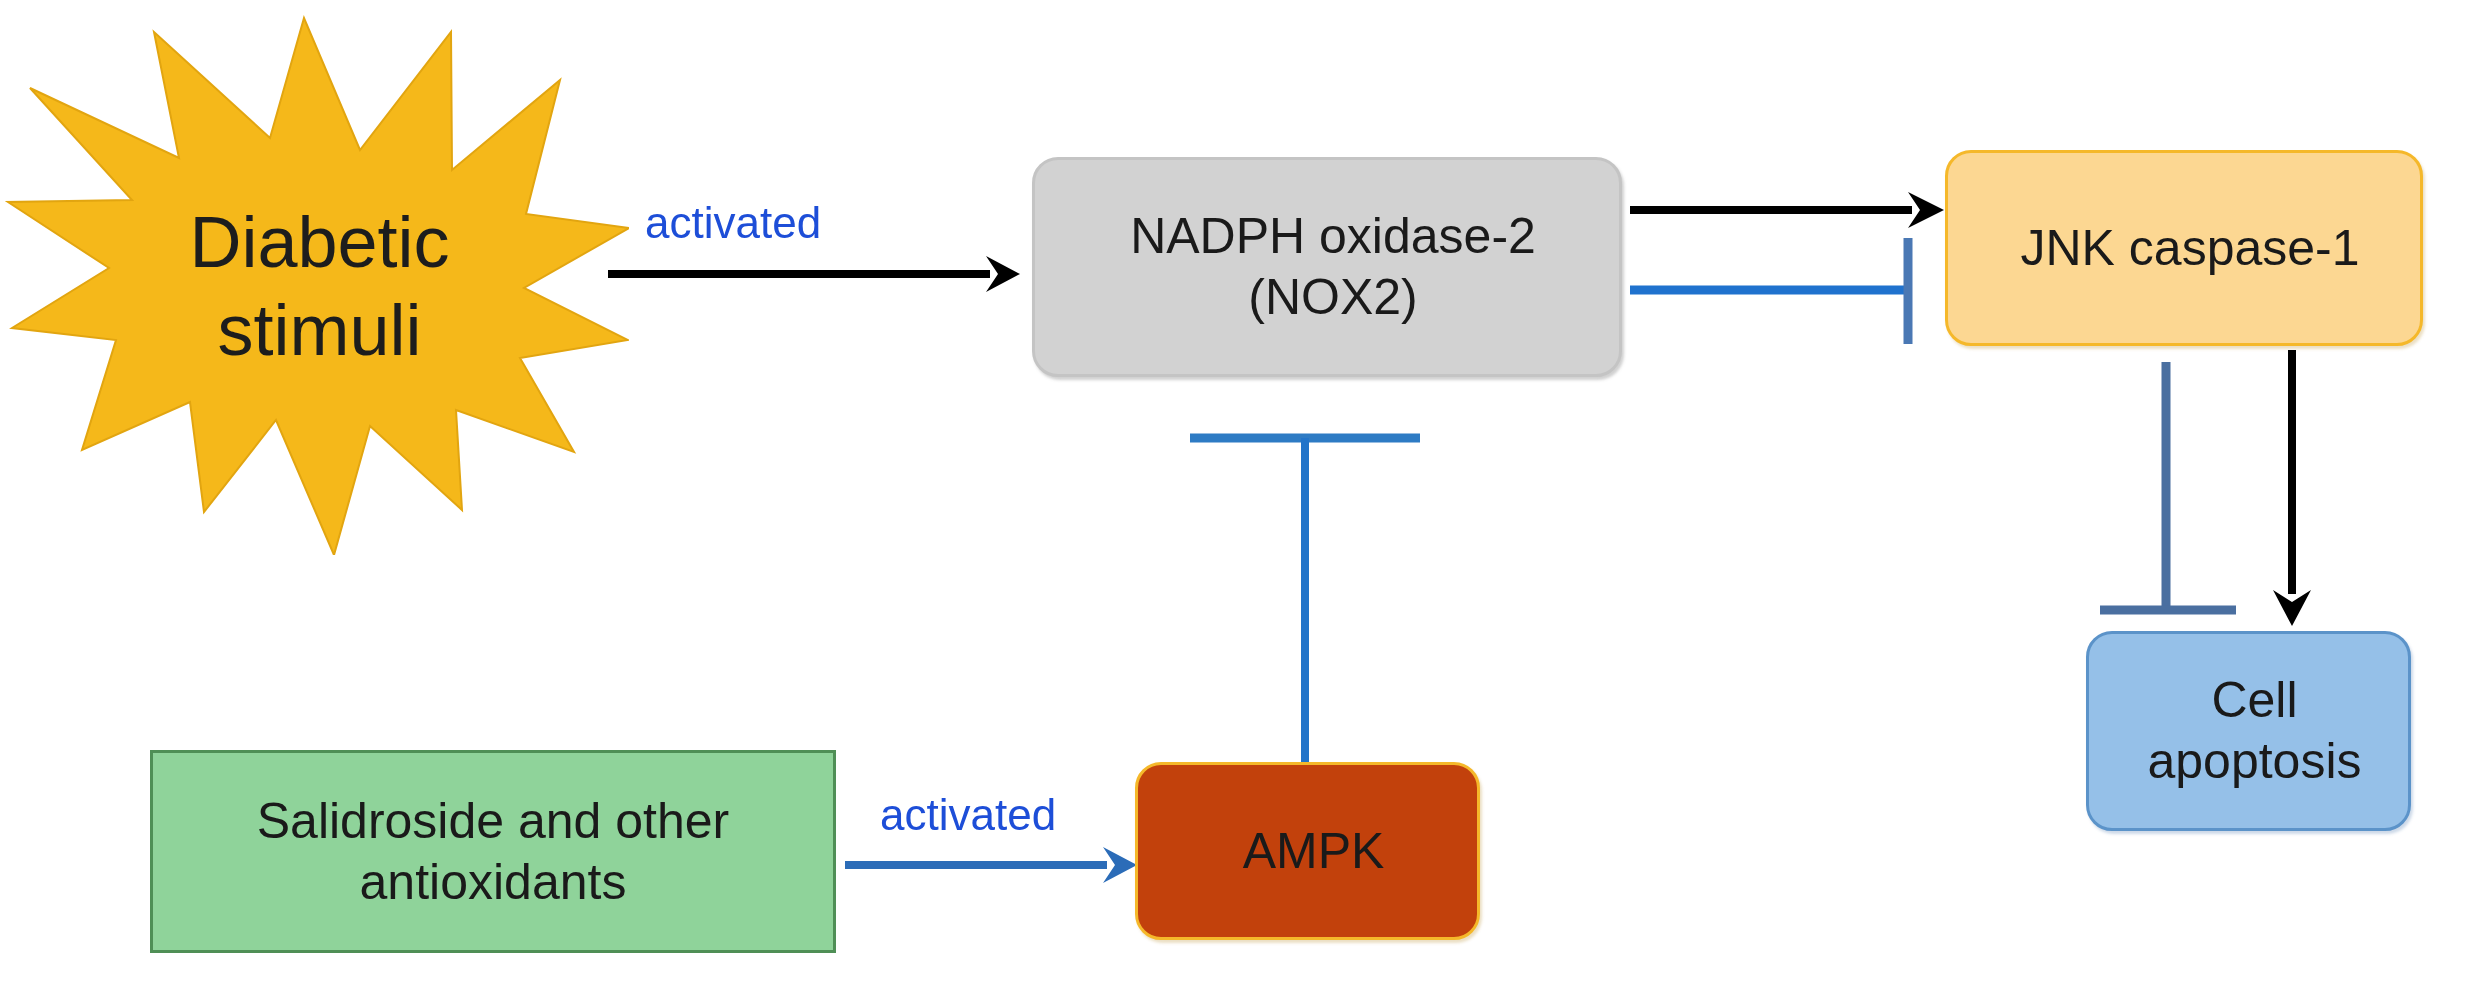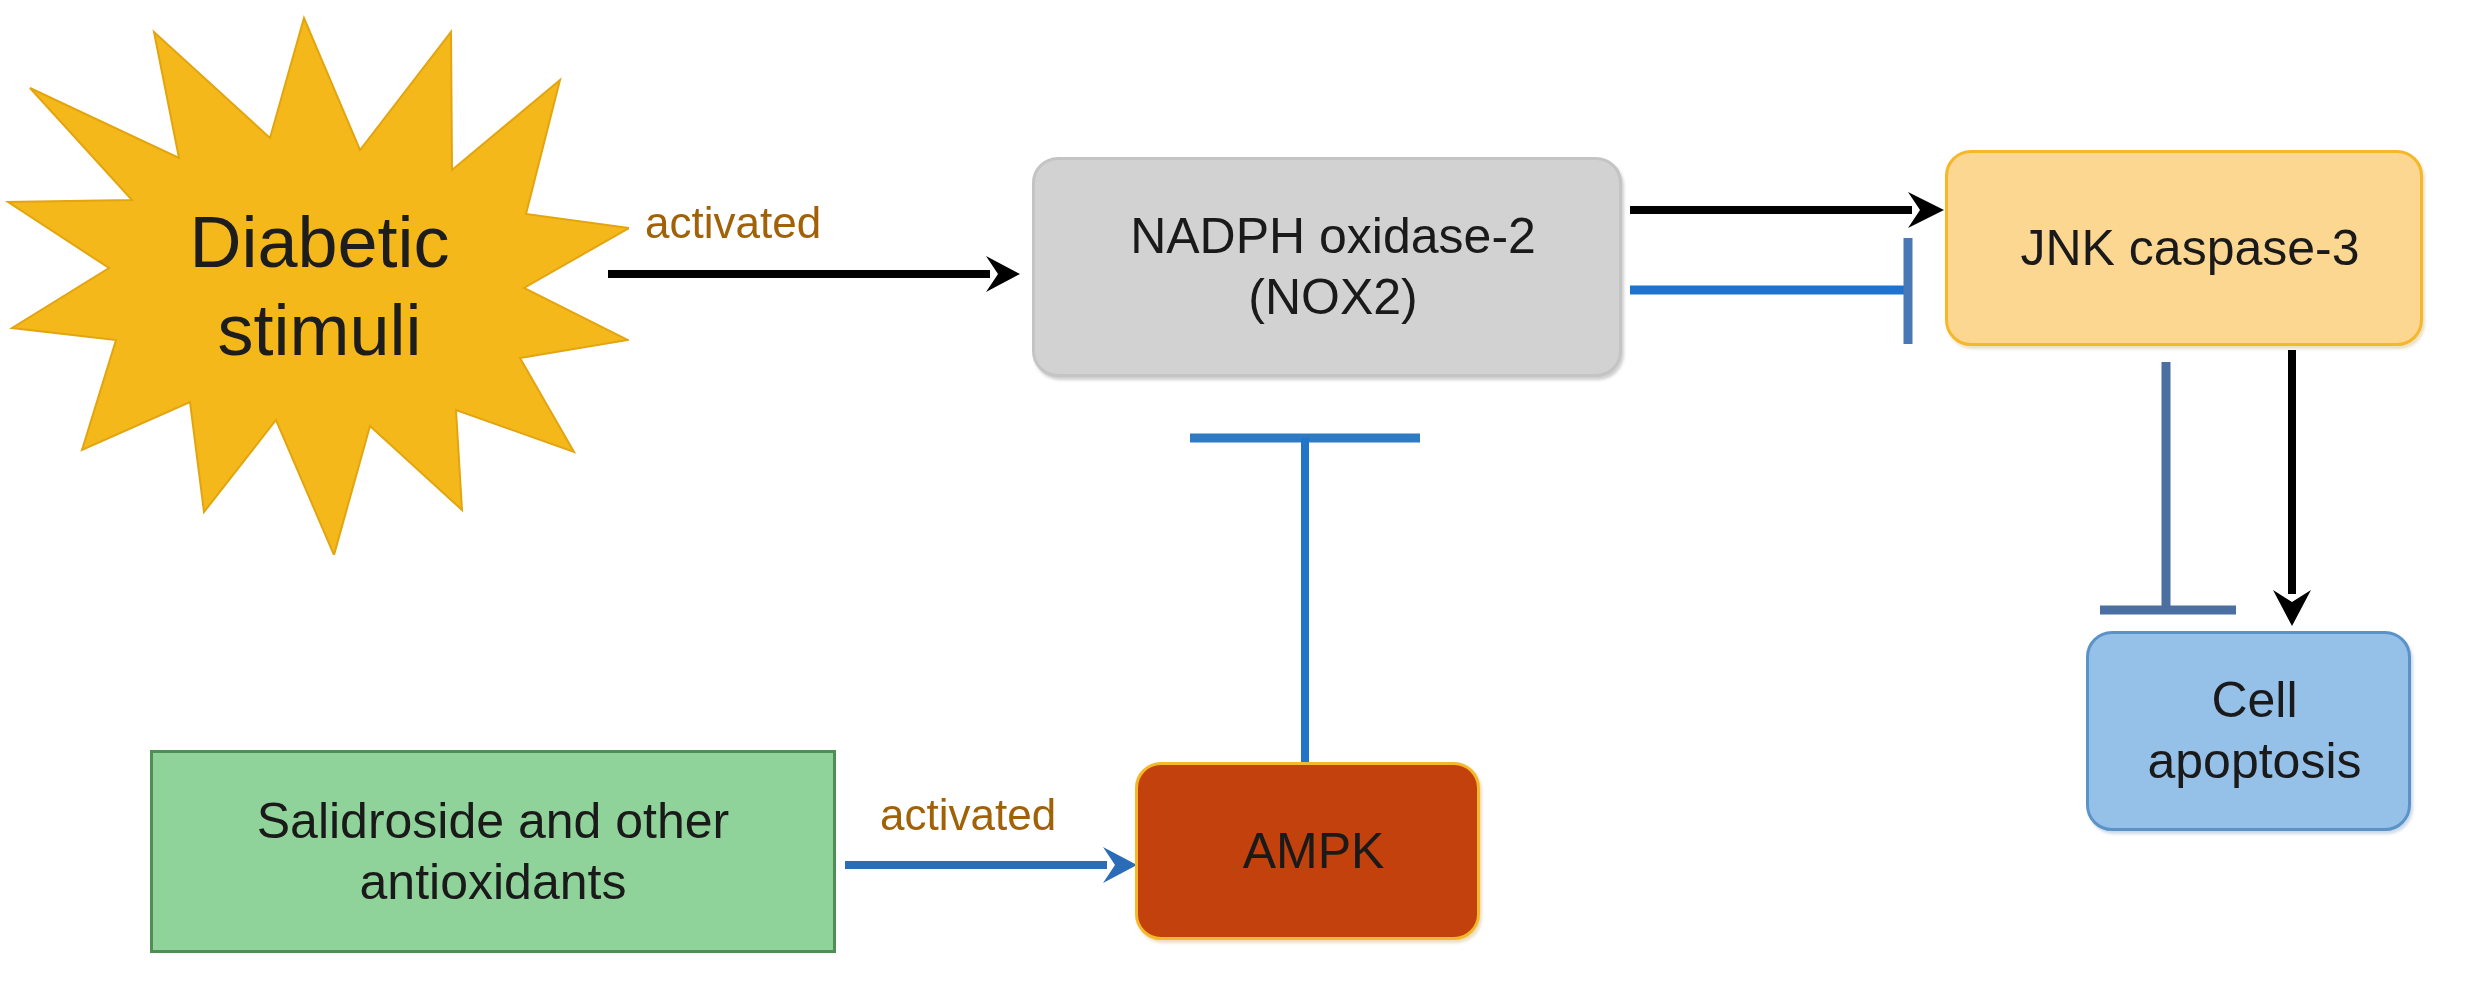--- a/index.html
+++ b/index.html
@@ -109,21 +109,21 @@
     font-size: 50px;
     padding: 8px 14px;
   }
   .arrow-svg {
     position: absolute;
     overflow: visible;
   }
 
   .edge-label {
     position: absolute;
-    color: #a16207;
+    color: #1d4ed8;
     font-size: 44px;
     white-space: nowrap;
   }
 </style>
 </head>
 <body>
 
 <div id="canvas">
 
   <div class="node" id="starburst">
@@ -156,21 +156,21 @@
     <line x1="0" y1="22" x2="282" y2="22" stroke="#000000" stroke-width="8"></line>
     <polygon points="278,4 314,22 278,40 290,22" fill="#000000"></polygon>
   </svg>
 
   <svg class="arrow-svg" style="left:1630px; top:232px;" width="300" height="120">
     <line x1="0" y1="58" x2="278" y2="58" stroke="#1f72ce" stroke-width="9"></line>
     <line x1="278" y1="6" x2="278" y2="112" stroke="#4a78b4" stroke-width="9"></line>
   </svg>
 
   <div class="node rbox" id="jnk-box">
-    <span>JNK caspase-3</span>
+    <span>JNK caspase-1</span>
   </div>
 
   <svg class="arrow-svg" style="left:1190px; top:430px;" width="240" height="340">
     <line x1="0" y1="8" x2="230" y2="8" stroke="#2e7bc4" stroke-width="9"></line>
     <line x1="115" y1="8" x2="115" y2="336" stroke="#2274c9" stroke-width="8"></line>
   </svg>
 
   <svg class="arrow-svg" style="left:2100px; top:362px;" width="140" height="260">
     <line x1="66" y1="0" x2="66" y2="248" stroke="#4a6fa0" stroke-width="9"></line>
     <line x1="0" y1="248" x2="136" y2="248" stroke="#4a6fa0" stroke-width="9"></line>

